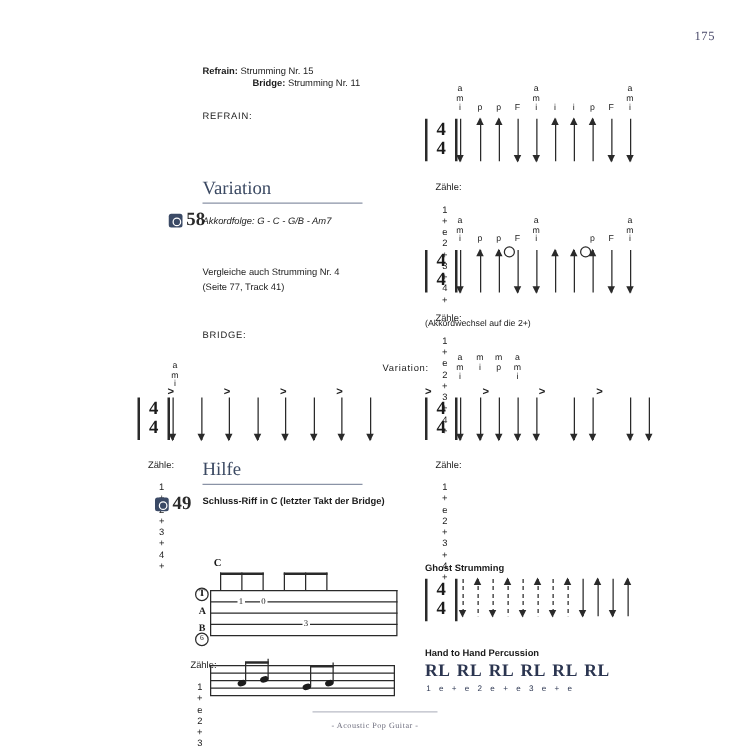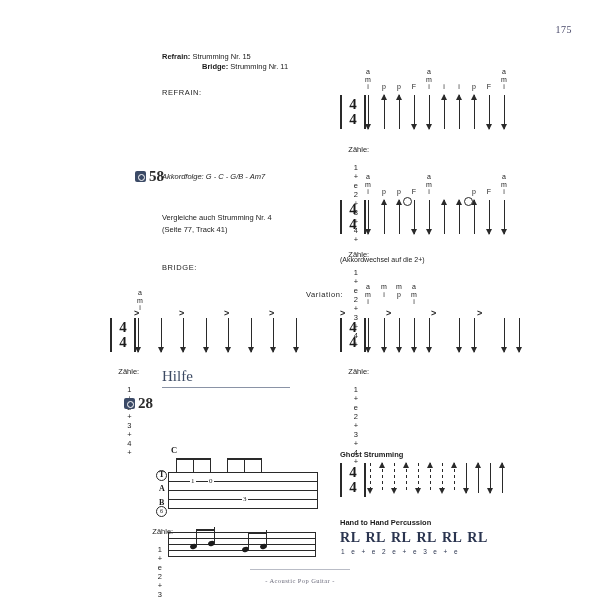--- a/index.html
+++ b/index.html
@@ -182,20 +182,21 @@
     <span class="cw" style="width:15px;">+</span>
     <span class="cw" style="width:15px;">e</span>
     <span class="cw" style="width:15px;">2</span>
     <span class="cw" style="width:15px;">+</span>
     <span class="cw" style="width:15px;">3</span>
     <span class="cw" style="width:15px;">+</span>
     <span class="cw" style="width:15px;">4</span>
     <span class="cw" style="width:15px;">+</span>
   </div>
 
+  <div class="sec-head s-variation">Variation</div>
 
   <div class="track-badge" style="left:124px;top:168px;padding-left:11px;">
     <span class="cd"></span>
     <span class="num">58</span>
   </div>
 
   <div class="small-line" style="left:162px;top:172px;font-style:italic;">Akkordfolge: G - C - G/B - Am7</div>
 
   <div class="small-line" style="left:162px;top:213px;">Vergleiche auch Strumming Nr. 4</div>
   <div class="small-line" style="left:162px;top:225px;">(Seite 77, Track 41)</div>
@@ -325,23 +326,24 @@
     <span class="cw" style="width:15px;">3</span>
     <span class="cw" style="width:15px;">+</span>
     <span class="cw" style="width:15px;">4</span>
     <span class="cw" style="width:15px;">+</span>
   </div>
 
   <div class="sec-head s-riff">Hilfe</div>
 
   <div class="track-badge" style="left:124px;top:395px;">
     <span class="cd"></span>
-    <span class="num">28</span>
-  </div>
-
+    <span class="num">49</span>
+  </div>
+
+  <div class="riff-text b" style="left:162px;top:396px;">Schluss-Riff in C (letzter Takt der Bridge)</div>
 
   <div class="chordname" style="left:171px;top:445px;">C</div>
 
   <div class="circnum" style="left:156px;top:470px;">1</div>
   <div class="circnum" style="left:156px;top:506px;">6</div>
 
   <div class="stem" style="left:176px;top:458px;height:14px;"></div>
   <div class="stem" style="left:193px;top:458px;height:14px;"></div>
   <div class="stem" style="left:210px;top:458px;height:14px;"></div>
   <div class="stem" style="left:227px;top:458px;height:14px;"></div>

